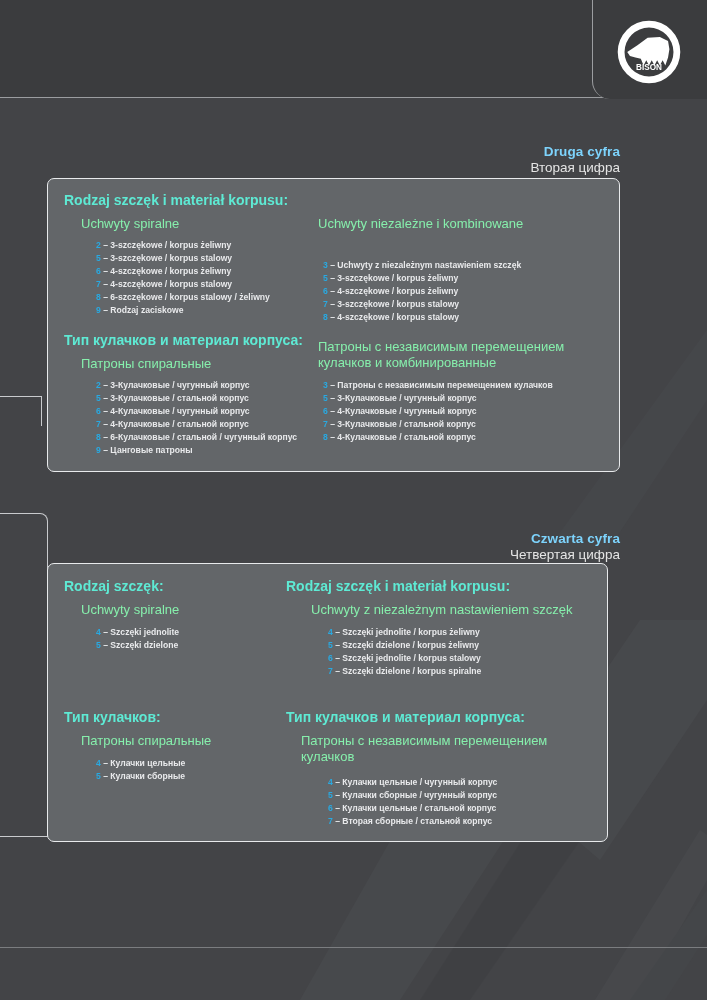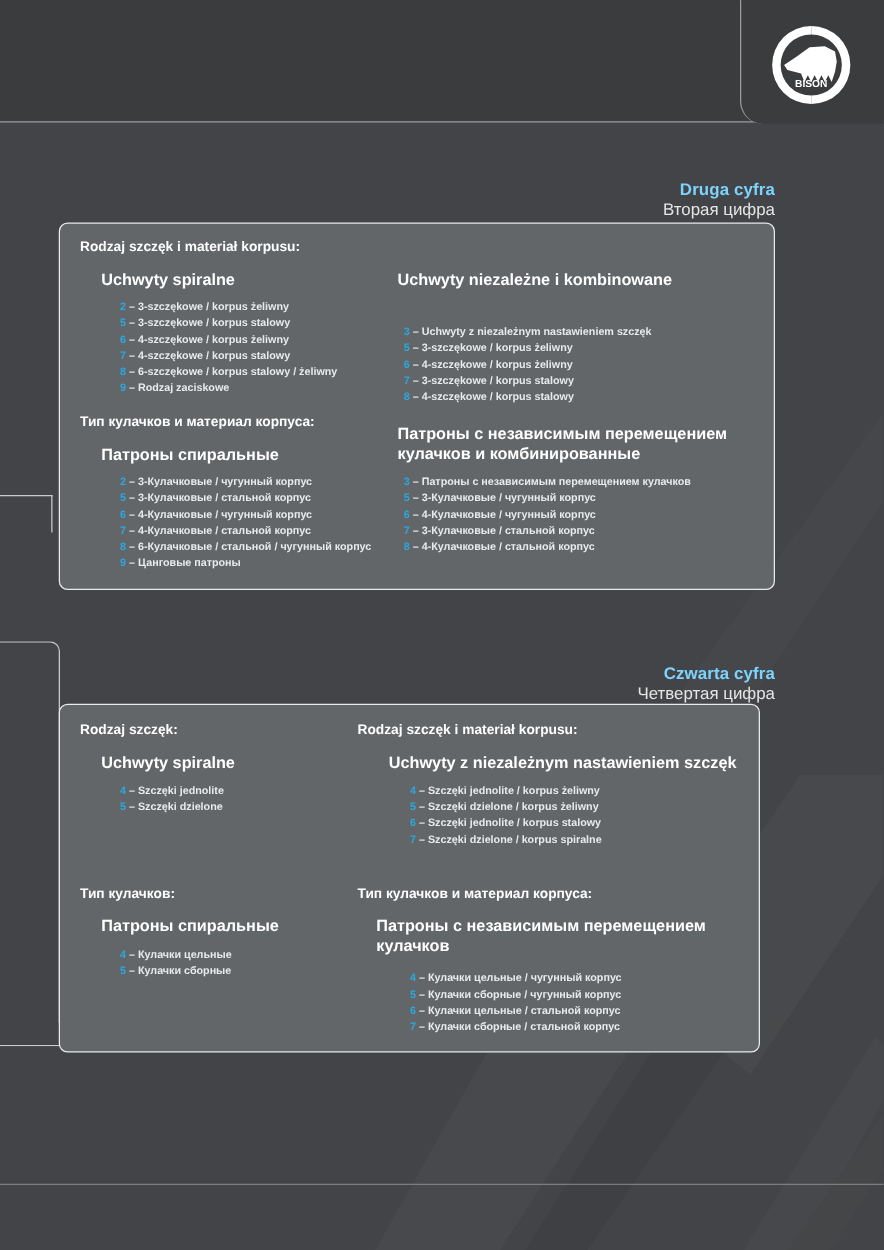--- a/index.html
+++ b/index.html
@@ -57,25 +57,25 @@
     position:absolute;
     background:#636669;
     border:1px solid #e8eaec;
     border-radius:7px;
     box-sizing:border-box;
   }
   #panel-1{left:47px;top:178px;width:573px;height:294px;}
   #panel-2{left:47px;top:563px;width:561px;height:279px;}
 
   .block-title{
-    color:#ffffff;font-weight:bold;font-size:11px;
+    color:#5eead4;font-weight:bold;font-size:14px;
     position:absolute;white-space:nowrap;
   }
   .grp-title{
-    color:#ffffff;font-weight:bold;font-size:13px;
+    color:#86efac;font-weight:normal;font-size:13px;
     position:absolute;line-height:1.22;
   }
   .grp-title.wrap{white-space:normal;}
   .items{position:absolute;}
   .item{
     font-size:8.6px;font-weight:bold;color:#e9eaec;
     line-height:1.52;white-space:nowrap;
   }
   .item .num{color:#29a9e1;}
 
@@ -197,19 +197,19 @@
       <div class="item"><span class="num">4</span> <span>– Кулачки цельные</span></div>
       <div class="item"><span class="num">5</span> <span>– Кулачки сборные</span></div>
     </div>
 
     <div class="block-title" style="left:238px;top:145px;">Тип кулачков и материал корпуса:</div>
     <div class="grp-title wrap" style="left:253px;top:169px;width:300px;">Патроны с независимым перемещением кулачков</div>
     <div class="items" style="left:280px;top:212px;">
       <div class="item"><span class="num">4</span> <span>– Кулачки цельные / чугунный корпус</span></div>
       <div class="item"><span class="num">5</span> <span>– Кулачки сборные / чугунный корпус</span></div>
       <div class="item"><span class="num">6</span> <span>– Кулачки цельные / стальной корпус</span></div>
-      <div class="item"><span class="num">7</span> <span>– Кулачки сборные / стальной корпус</span></div>
+      <div class="item"><span class="num">7</span> <span>– Вторая сборные / стальной корпус</span></div>
     </div>
   </div>
 
   <div class="footline"></div>
 
 </div>
 
 </body></html>

